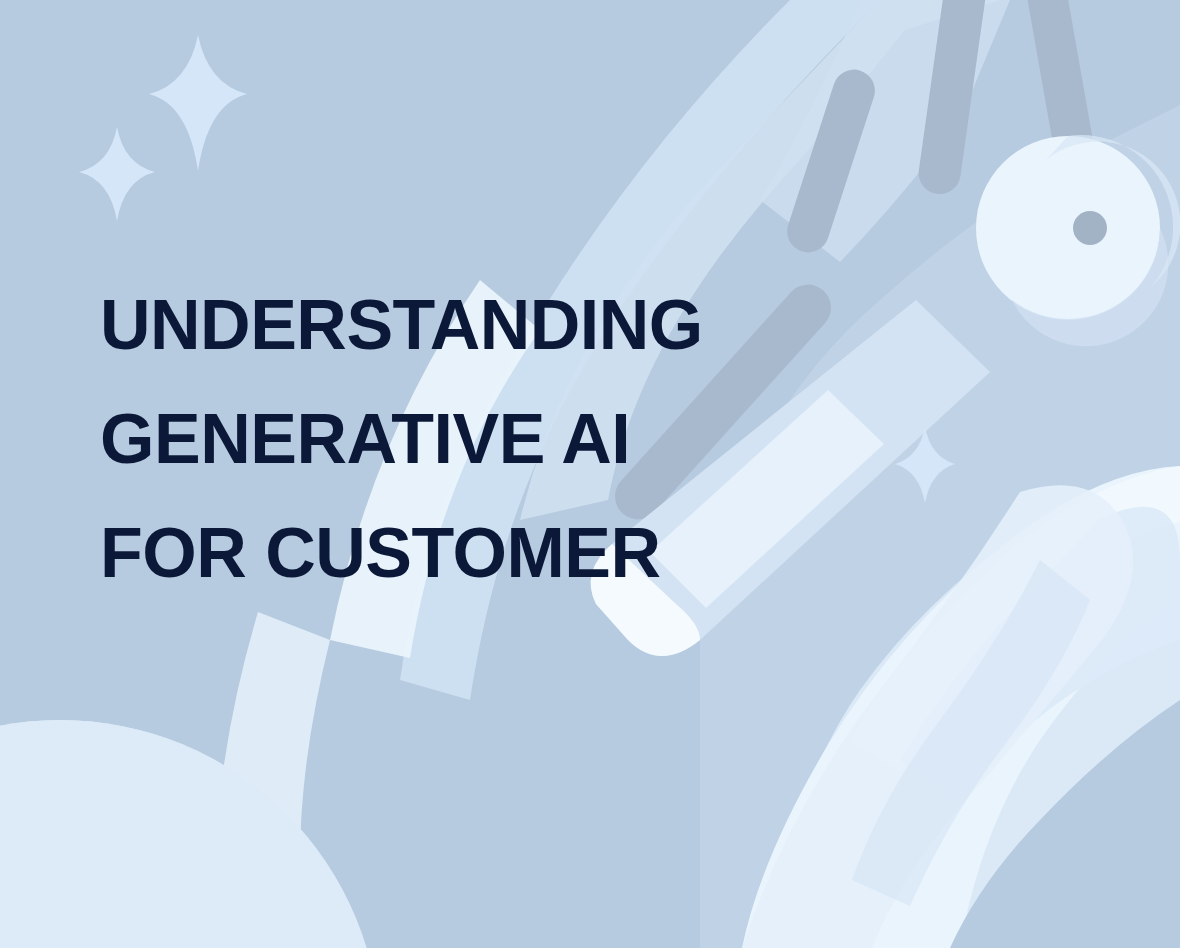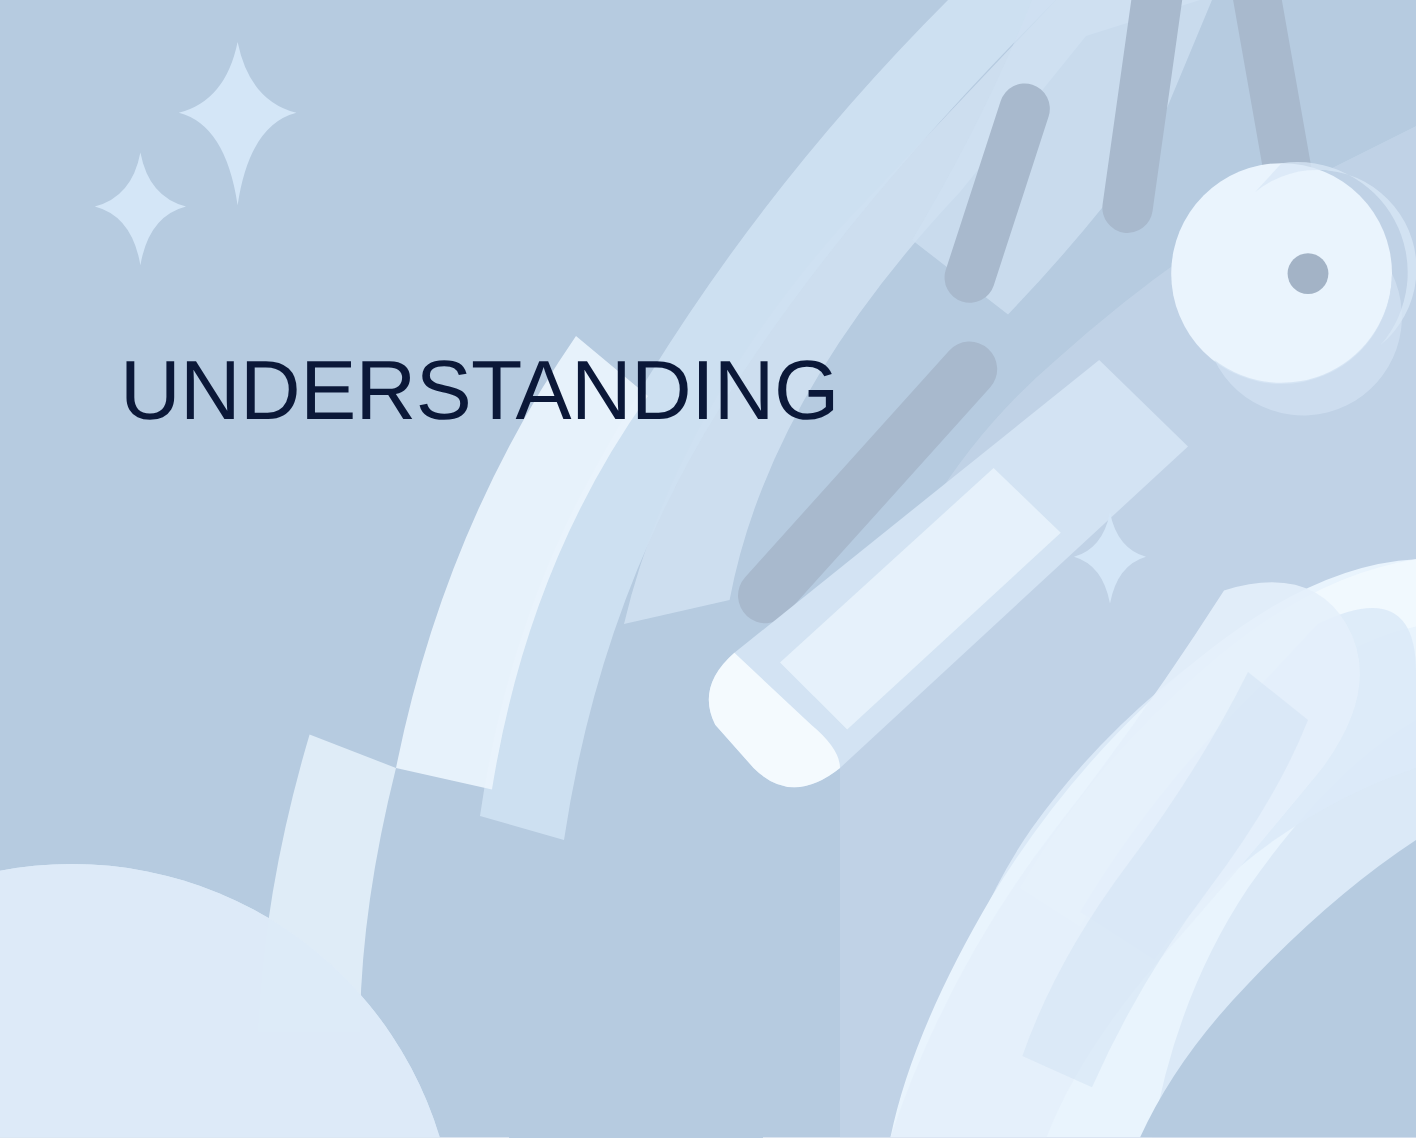--- a/index.html
+++ b/index.html
@@ -27,21 +27,21 @@
     position: absolute;
     left: 100px;
     top: 268px;
     width: 920px;
     z-index: 5;
   }
   .headline-line {
     display: block;
     color: #0b1838;
     font-family: "Liberation Sans", sans-serif;
-    font-weight: normal;
+    font-weight: bold;
     font-size: 70px;
     line-height: 114px;
     letter-spacing: -0.5px;
     white-space: nowrap;
     margin: 0;
     text-transform: uppercase;
   }
 </style>
 </head>
 <body>
@@ -135,15 +135,17 @@
         <path d="M 117 127 Q 124 164 155 172 Q 124 180 117 221 Q 110 180 79 172 Q 110 164 117 127 Z"></path>
 
         <path d="M 925 427 Q 931 457 955 464 Q 931 471 925 503 Q 919 471 895 464 Q 919 457 925 427 Z"></path>
       </g>
 
     </g>
   </svg>
 
   <div class="headline-block">
     <span class="headline-line">UNDERSTANDING</span>
+    <span class="headline-line">GENERATIVE AI</span>
+    <span class="headline-line">FOR CUSTOMER</span>
   </div>
 
 </div>
 
 </body></html>

